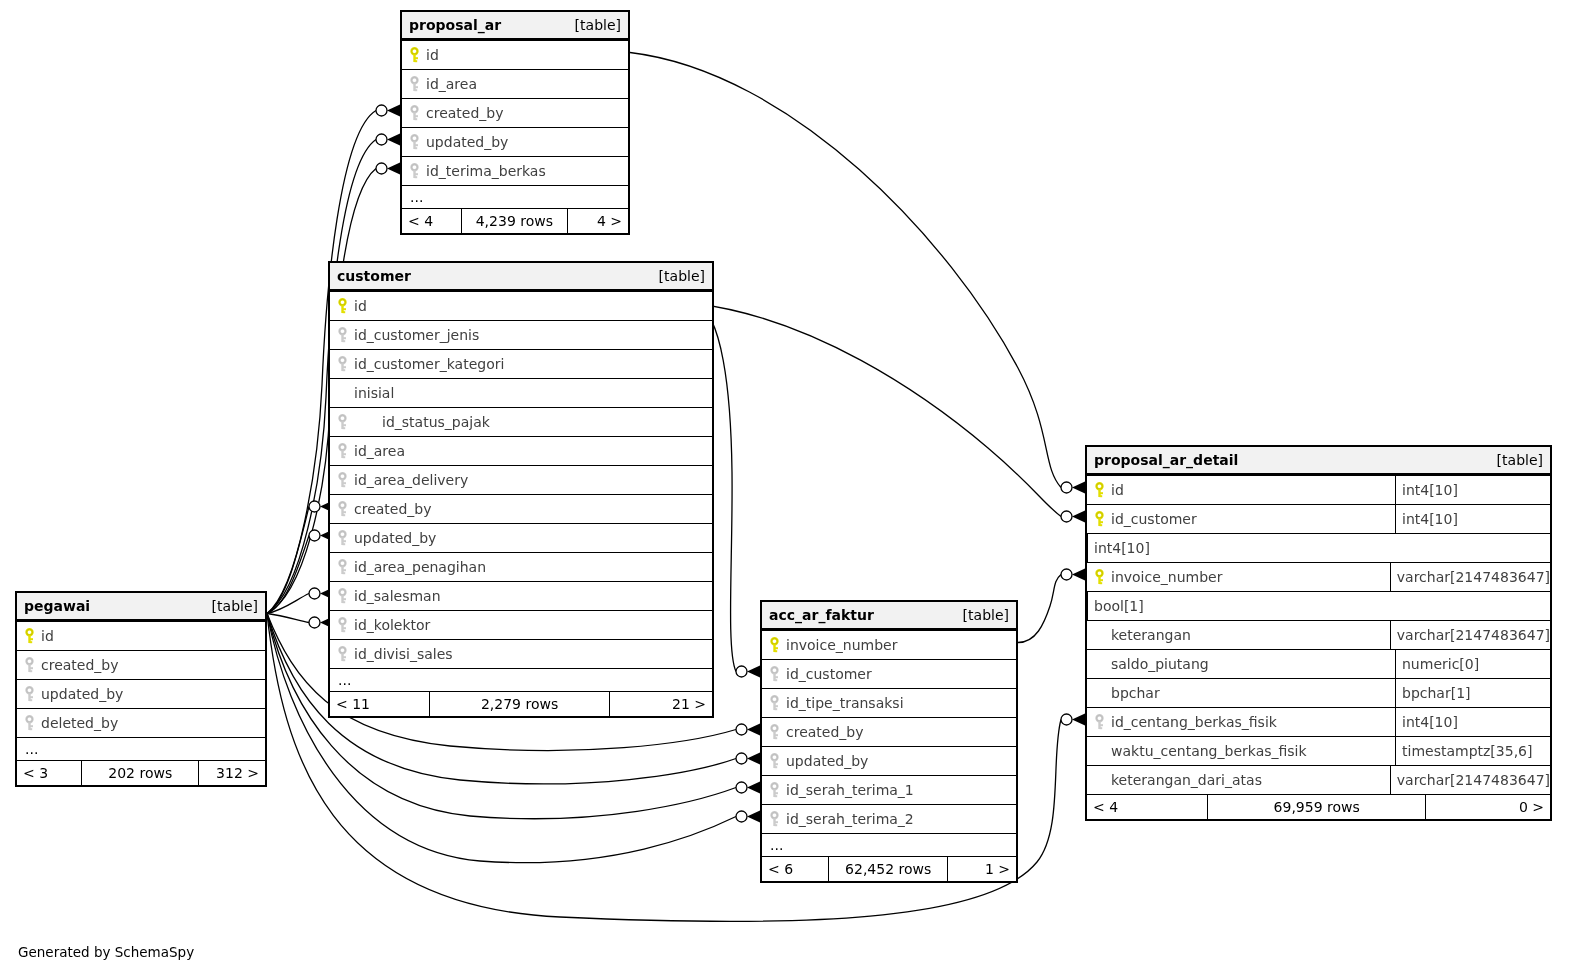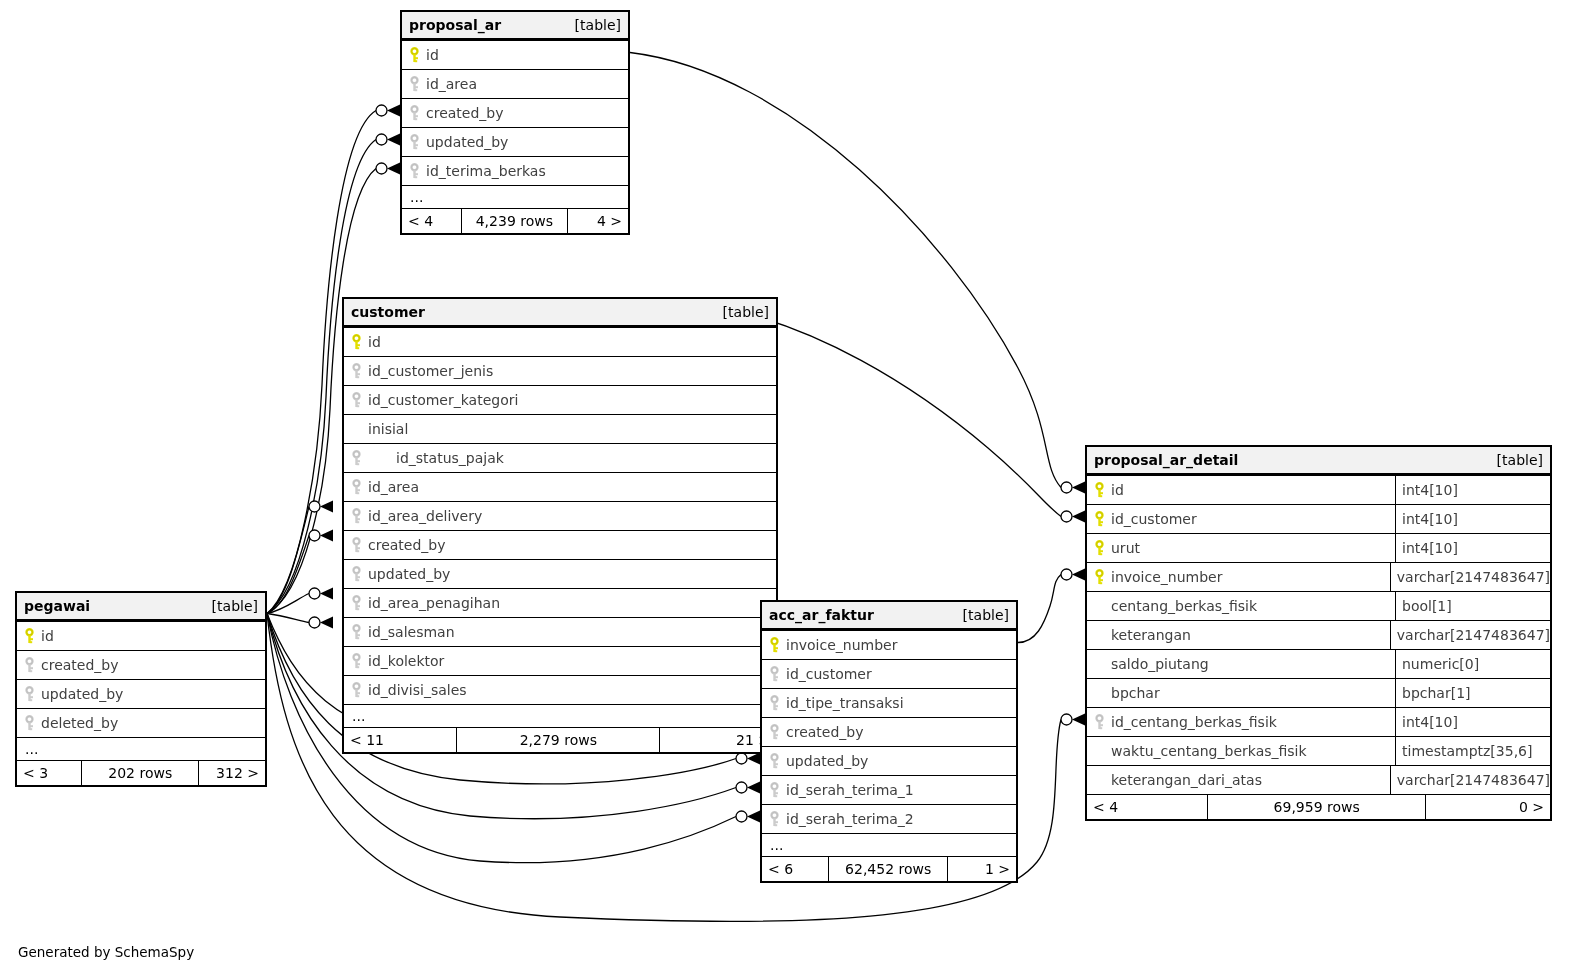--- a/index.html
+++ b/index.html
@@ -157,21 +157,21 @@
           <span class="cname">id_terima_berkas</span>
         </span>
       </div>
       <div class="tdots">...</div>
       <div class="tfoot">
         <span class="fcell f-left">&lt; 4</span>
         <span class="fcell f-center">4,239 rows</span>
         <span class="fcell f-right">4 &gt;</span>
       </div>
     </div>
-  <div class="table-node" id="t-customer" style="left: 342px; top: 261px; width: 436px; margin-top: 36px;">
+  <div class="table-node" id="t-customer" style="left: 328px; top: 261px; width: 386px;">
       <div class="thead">
         <span class="tname">customer</span>
         <span class="ttag">[table]</span>
       </div>
       <div class="trow">
         <span class="cellname" style="width: 100%;">
           <span class="kicon">
             <svg width="11" height="16" viewBox="0 0 11 16">
               <circle cx="5.5" cy="4.2" r="3" fill="none" stroke="#e3df00" stroke-width="2.4"></circle>
               <circle cx="5.5" cy="4.2" r="3" fill="none" stroke="#b8b400" stroke-width="0.6"></circle>
@@ -557,54 +557,38 @@
               <line x1="5.5" y1="7.2" x2="5.5" y2="15" stroke="#e3df00" stroke-width="2.4"></line>
               <line x1="5.5" y1="11.2" x2="9" y2="11.2" stroke="#e3df00" stroke-width="2"></line>
               <line x1="5.5" y1="14.2" x2="8.2" y2="14.2" stroke="#e3df00" stroke-width="2"></line>
             </svg>
           </span>
           <span class="cname">id_customer</span>
         </span>
         <span class="celltype" style="flex: 1 1 0%;">int4[10]</span>
       </div>
       <div class="trow">
+        <span class="celltype" style="flex: 1 1 0%;">int4[10]</span>
+      </div>
+      <div class="trow">
         <span class="cellname" style="width: 308px;">
           <span class="kicon">
             <svg width="11" height="16" viewBox="0 0 11 16">
               <circle cx="5.5" cy="4.2" r="3" fill="none" stroke="#e3df00" stroke-width="2.4"></circle>
               <circle cx="5.5" cy="4.2" r="3" fill="none" stroke="#b8b400" stroke-width="0.6"></circle>
               <line x1="5.5" y1="7.2" x2="5.5" y2="15" stroke="#e3df00" stroke-width="2.4"></line>
               <line x1="5.5" y1="11.2" x2="9" y2="11.2" stroke="#e3df00" stroke-width="2"></line>
               <line x1="5.5" y1="14.2" x2="8.2" y2="14.2" stroke="#e3df00" stroke-width="2"></line>
             </svg>
           </span>
-          <span class="cname">urut</span>
-        </span>
-        <span class="celltype" style="flex: 1 1 0%;">int4[10]</span>
-      </div>
-      <div class="trow">
-        <span class="cellname" style="width: 308px;">
-          <span class="kicon">
-            <svg width="11" height="16" viewBox="0 0 11 16">
-              <circle cx="5.5" cy="4.2" r="3" fill="none" stroke="#e3df00" stroke-width="2.4"></circle>
-              <circle cx="5.5" cy="4.2" r="3" fill="none" stroke="#b8b400" stroke-width="0.6"></circle>
-              <line x1="5.5" y1="7.2" x2="5.5" y2="15" stroke="#e3df00" stroke-width="2.4"></line>
-              <line x1="5.5" y1="11.2" x2="9" y2="11.2" stroke="#e3df00" stroke-width="2"></line>
-              <line x1="5.5" y1="14.2" x2="8.2" y2="14.2" stroke="#e3df00" stroke-width="2"></line>
-            </svg>
-          </span>
           <span class="cname">invoice_number</span>
         </span>
         <span class="celltype" style="flex: 1 1 0%;">varchar[2147483647]</span>
       </div>
       <div class="trow">
-        <span class="cellname" style="width: 308px;">
-          <span class="kicon"></span>
-          <span class="cname">centang_berkas_fisik</span>
-        </span>
         <span class="celltype" style="flex: 1 1 0%;">bool[1]</span>
       </div>
       <div class="trow">
         <span class="cellname" style="width: 308px;">
           <span class="kicon"></span>
           <span class="cname">keterangan</span>
         </span>
         <span class="celltype" style="flex: 1 1 0%;">varchar[2147483647]</span>
       </div>
       <div class="trow">

